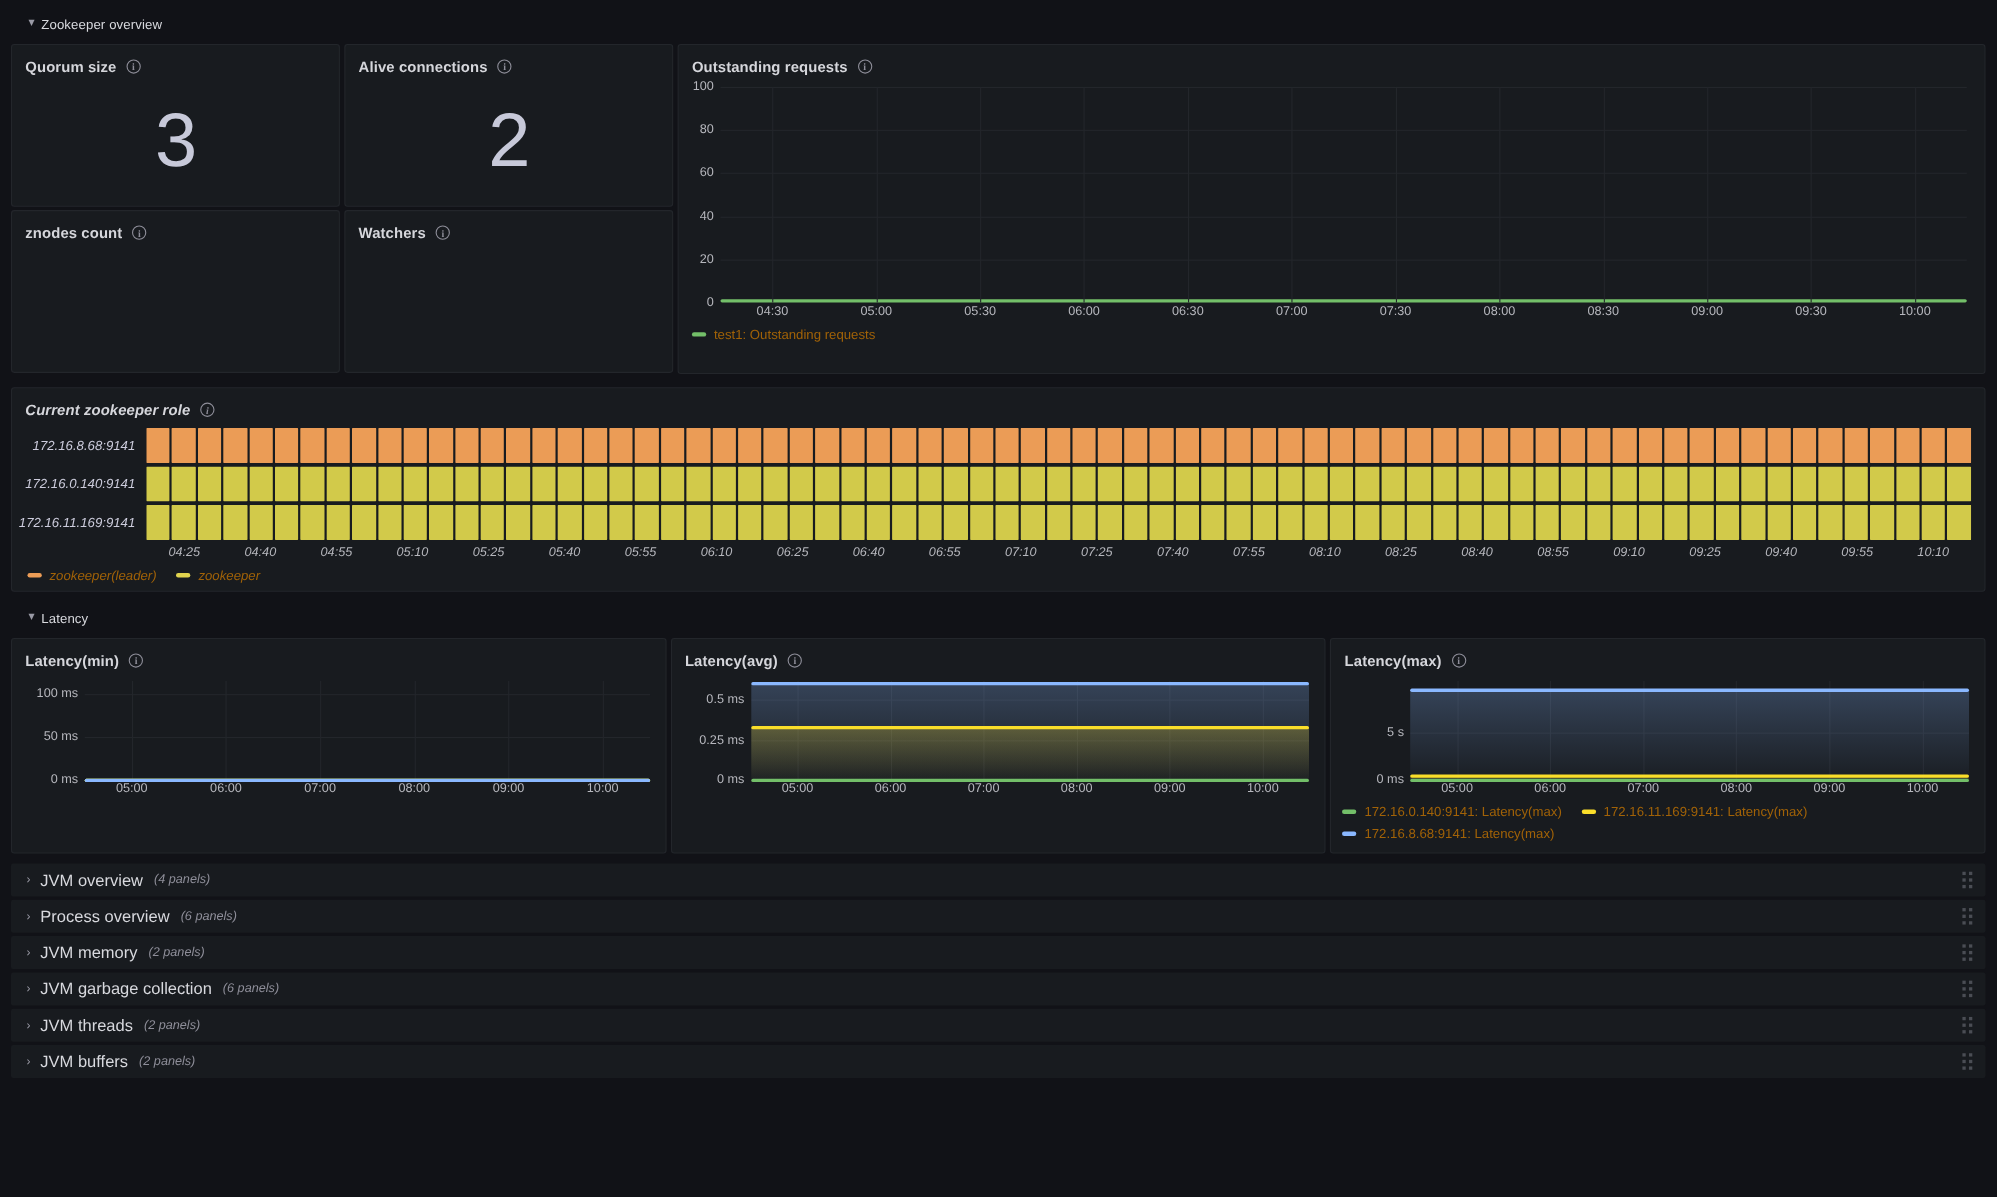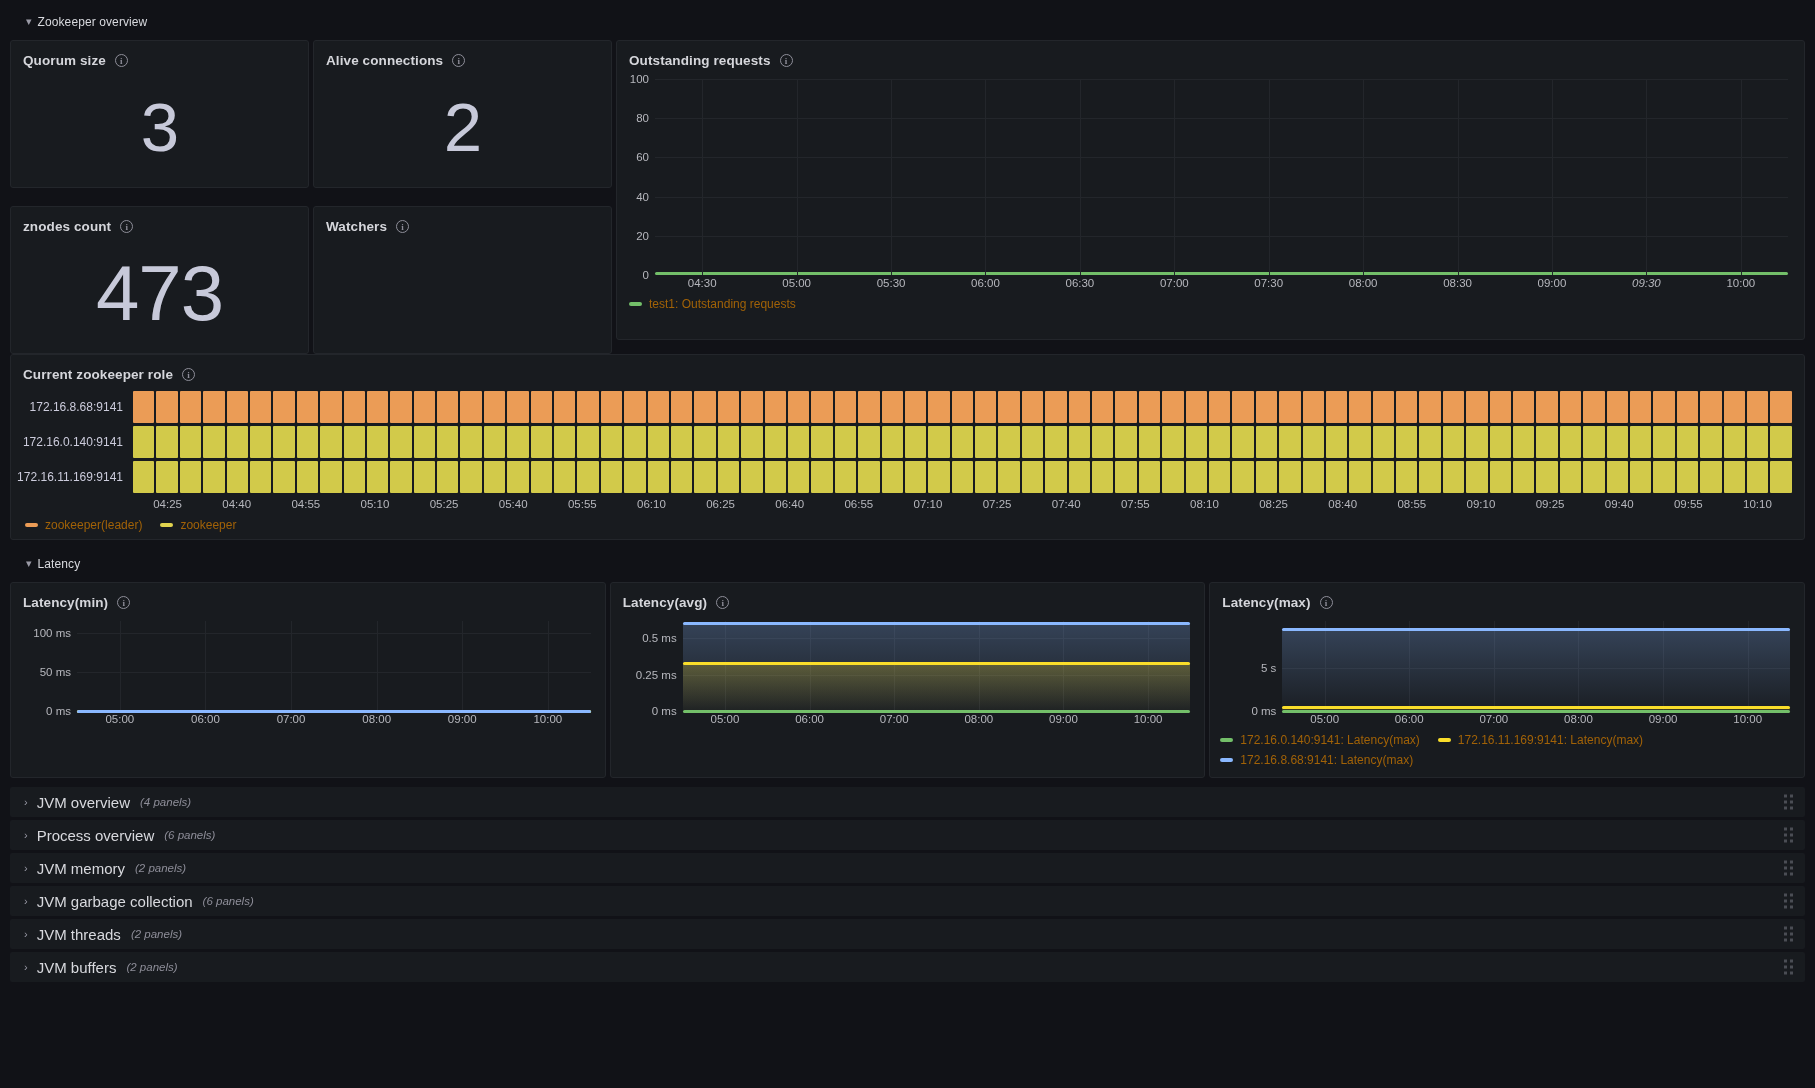--- a/index.html
+++ b/index.html
@@ -35,21 +35,21 @@
   .info-icon {
     width: 13px; height: 13px; border-radius: 50%;
     border: 1.2px solid #8e8e99; display: inline-flex;
     align-items: center; justify-content: center;
     font-size: 9px; font-weight: 700; color: #8e8e99;
     font-family: "Liberation Serif", serif; flex: none;
   }
 
   
   .statrow { display: flex; gap: 4px; }
-  .statcol { display: flex; flex-direction: column; gap: 18px; }
+  .statcol { display: flex; flex-direction: column; gap: 3px; }
   .statpanel { width: 299px; height: 148px; }
   .statpanel .bignum {
     display: flex; align-items: center; justify-content: center;
     height: 112px; font-size: 69px; font-weight: 500;
     color: #c7c9d9; letter-spacing: -1px; line-height: 1;
   }
   .statpanel.tall .bignum { font-size: 78px; }
 
   
   .ts-plot { position: relative; }
@@ -67,21 +67,21 @@
 
   .legend { display: flex; flex-wrap: wrap; gap: 6px 18px; padding: 4px 0 0 0; }
   .leg-item { display: flex; align-items: center; gap: 7px; }
   .leg-dash { width: 13px; height: 3.5px; border-radius: 2px; flex: none; }
   .leg-txt { font-size: 12px; color: #a16207; white-space: nowrap; }
 
   
   #outstanding { flex: 1; height: 300px; }
 
   
-  #role-panel { height: 186px; margin-top: 0; }
+  #role-panel { height: 186px; margin-top: 12px; font-style: italic; }
   .tl-rows { position: relative; }
   .tl-row { position: relative; height: 32px; margin-bottom: 3px; }
   .tl-label {
     position: absolute; right: 100%; top: 50%; transform: translateY(-50%);
     margin-right: 10px; font-size: 12px; color: #ccccdc; white-space: nowrap;
   }
   .tl-track { position: absolute; inset: 0; display: flex; gap: 2px; overflow: hidden; }
   .tl-cell { flex: 1 1 0; border-radius: 1px; }
 
   
@@ -133,21 +133,20 @@
           </div>
           <div class="bignum">2</div>
         </div>
       </div>
       <div style="display:flex;gap:4px">
         <div class="panel statpanel tall">
           <div class="ptitle-bar">
             <span class="ptitle">znodes count</span>
             <span class="info-icon">i</span>
           </div>
-          <div class="bignum">473</div>
         </div>
         <div class="panel statpanel tall">
           <div class="ptitle-bar">
             <span class="ptitle">Watchers</span>
             <span class="info-icon">i</span>
           </div>
         </div>
       </div>
     </div>
 
@@ -193,21 +192,21 @@
               <span style="left: 4.16667%;">04:30</span>
               <span style="left: 12.5%;">05:00</span>
               <span style="left: 20.8333%;">05:30</span>
               <span style="left: 29.1667%;">06:00</span>
               <span style="left: 37.5%;">06:30</span>
               <span style="left: 45.8333%;">07:00</span>
               <span style="left: 54.1667%;">07:30</span>
               <span style="left: 62.5%;">08:00</span>
               <span style="left: 70.8333%;">08:30</span>
               <span style="left: 79.1667%;">09:00</span>
-              <span style="left: 87.5%; font-style: italic;">09:30</span>
+              <span style="left: 87.5%;">09:30</span>
               <span style="left: 95.8333%;">10:00</span>
             </div>
         </div>
         <div class="legend" id="or-legend">
             <div class="leg-item">
               <span class="leg-dash" style="background: rgb(115, 191, 105);"></span>
               <span class="leg-txt">test1: Outstanding requests</span>
             </div>
           </div>
       </div>

